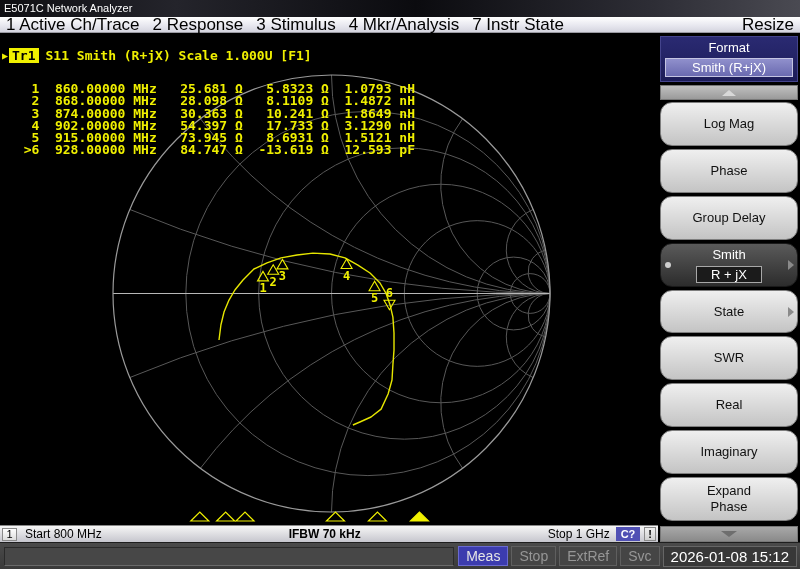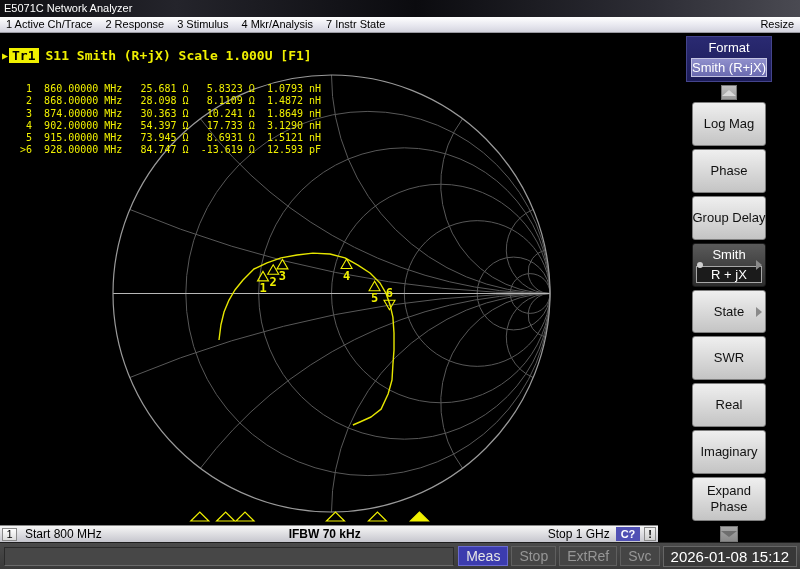--- a/index.html
+++ b/index.html
@@ -7,58 +7,58 @@
   .screen { position:relative; width:800px; height:569px; font-family:"Liberation Sans",sans-serif; }
 
   
   .titlebar { position:absolute; left:0; top:0; width:800px; height:28px;
     background:linear-gradient(90deg,#0e0e12 0%,#24242b 22%,#0b0b0f 52%,#2e2e36 82%,#4a4a52 100%);
     color:#fff; font-size:11px; line-height:17px; padding-left:4px; }
 
   
   .menubar { position:absolute; left:0; top:17px; width:800px; height:16px;
     background:linear-gradient(#ffffff,#e6e6ee 60%,#d4d4de);
-    border-bottom:1px solid #9a9aa2; color:#000; font-size:11px; line-height:15px;
+    border-bottom:1px solid #9a9aa2; color:#000; font-size:17px; line-height:15px;
     display:flex; align-items:center; }
   .menu-items { display:flex; padding-left:6px; }
   .menu-item { margin-right:13px; white-space:nowrap; cursor:default; }
   .resize { margin-left:auto; padding-right:6px; }
 
   
   .chart-area { position:absolute; left:0; top:33px; width:658px; height:492px; background:#000; }
   .chart-area svg { position:absolute; left:0; top:0; }
   .trace-header { position:absolute; left:2px; top:15px; height:15px;
     font-family:"DejaVu Sans Mono",monospace; font-size:13px; font-weight:bold;
     display:flex; align-items:center; white-space:pre; }
   .tr-arrow { color:#f0f000; font-size:10px; margin-right:1px; }
   .tr-label { background:#f0f000; color:#000; padding:0 3px; }
   .tr-text { color:#f0f000; margin-left:7px; }
   .marker-table { position:absolute; left:8px; top:50px;
-    font-family:"DejaVu Sans Mono",monospace; font-size:10px; font-weight:normal;
+    font-family:"DejaVu Sans Mono",monospace; font-size:13px; font-weight:bold;
     color:#f0f000; }
   .mrow { white-space:pre; line-height:12.3px; height:12.3px; }
 
   
   .sidebar { position:absolute; left:658px; top:33px; width:142px; height:509px;
-    background:#000; display:flex; flex-direction:column; padding:3px 2px 0 2px;align-items:center; }
+    background:#000; display:flex; flex-direction:column; padding:3px 2px 0 2px; }
   .sk-header { background:linear-gradient(#2a2a72,#1c1c58); border:1px solid #44448c;
     padding:3px 4px 4px 4px; text-align:center; }
   .sk-title { color:#fff; font-size:13px; margin-bottom:3px; }
   .sk-value { background:linear-gradient(#9090cc,#6a6ab0); border:1px solid #c4c4e2;
     color:#fff; font-size:13px; padding:1px 0; }
   .sk-scroll { height:15px; margin-top:3px; background:linear-gradient(#c0c0c0,#9a9a9a);
     border:1px solid #787878; display:flex; align-items:center; justify-content:center; }
   .sk-scroll.down { margin-top:2px; height:16px; background:linear-gradient(#a8a8a8,#8a8a8a); }
   .tri-up { width:0; height:0; border-left:7px solid transparent; border-right:7px solid transparent;
     border-bottom:6px solid #d8d8d8; }
   .tri-down { width:0; height:0; border-left:8px solid transparent; border-right:8px solid transparent;
     border-top:6px solid #6e6e6e; }
   .sk-buttons { flex:1; display:flex; flex-direction:column; margin-top:2px; }
   .sk-btn { flex:1; margin-bottom:3px; background:linear-gradient(#efefef,#c4c4c4);
-    border:1px solid #7e7e7e; border-radius:3px; color:#111; font-size:13px;
+    border:1px solid #7e7e7e; border-radius:12px; color:#111; font-size:13px;
     display:flex; flex-direction:column; align-items:center; justify-content:center;
     position:relative; white-space:pre-line; text-align:center; line-height:16px; cursor:default; }
   .sk-btn.selected { background:linear-gradient(#5a5a5a,#2c2c2c); color:#fff; border-color:#1a1a1a; }
   .sk-btn.selected .sub { border:1px solid #a8a8a8; background:#1b1b1b; padding:0 14px; line-height:15px; margin-top:3px; }
   .sk-bullet { position:absolute; left:4px; top:50%; margin-top:-3px; width:6px; height:6px;
     border-radius:50%; background:#cfcfcf; }
   .sk-arrow { position:absolute; right:3px; top:50%; margin-top:-5px; width:0; height:0;
     border-top:5px solid transparent; border-bottom:5px solid transparent; border-left:6px solid #8a8a8a; }
 
   

